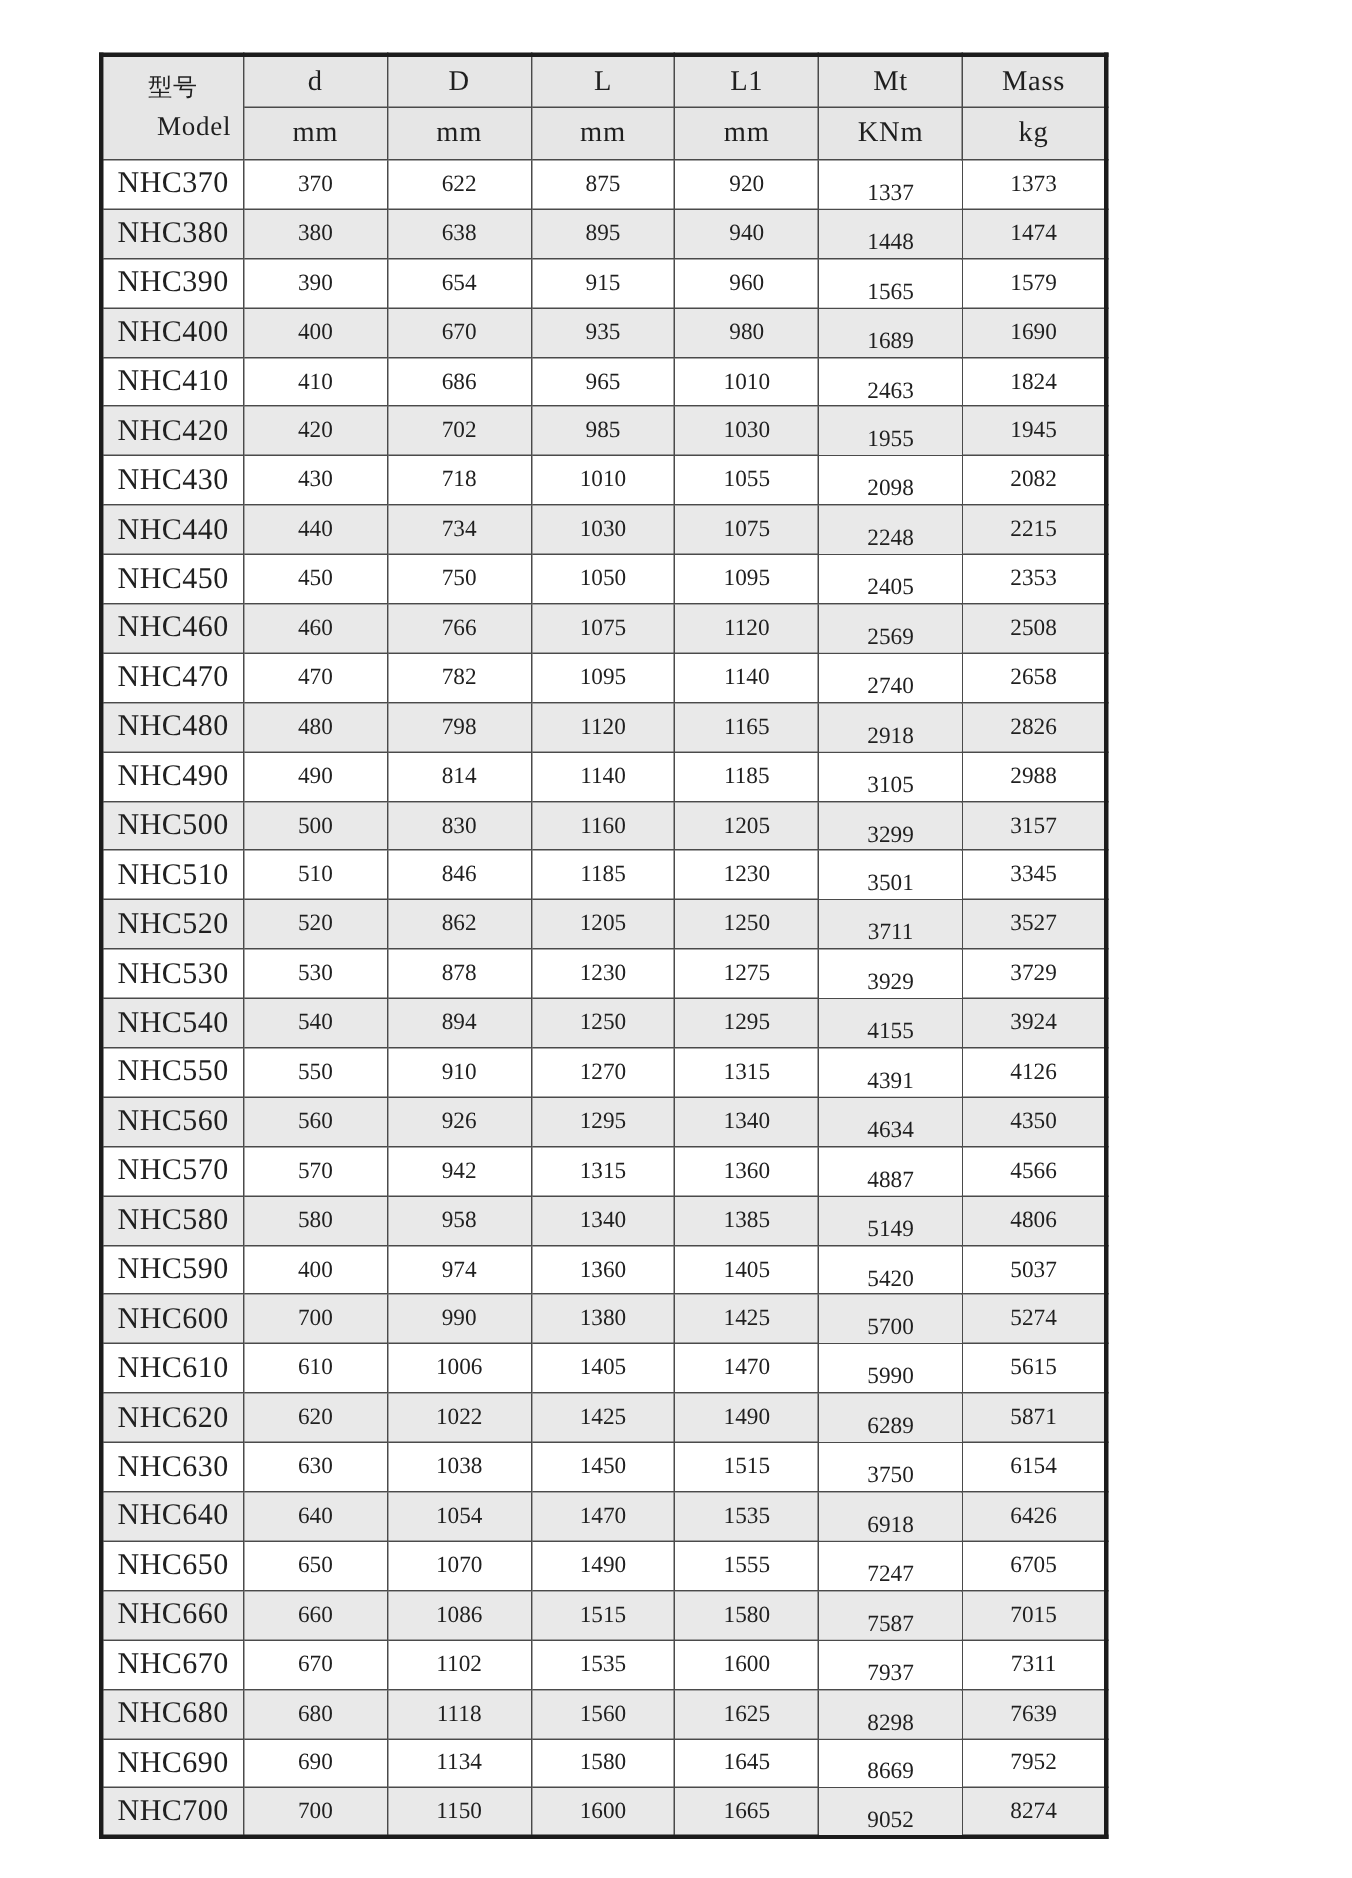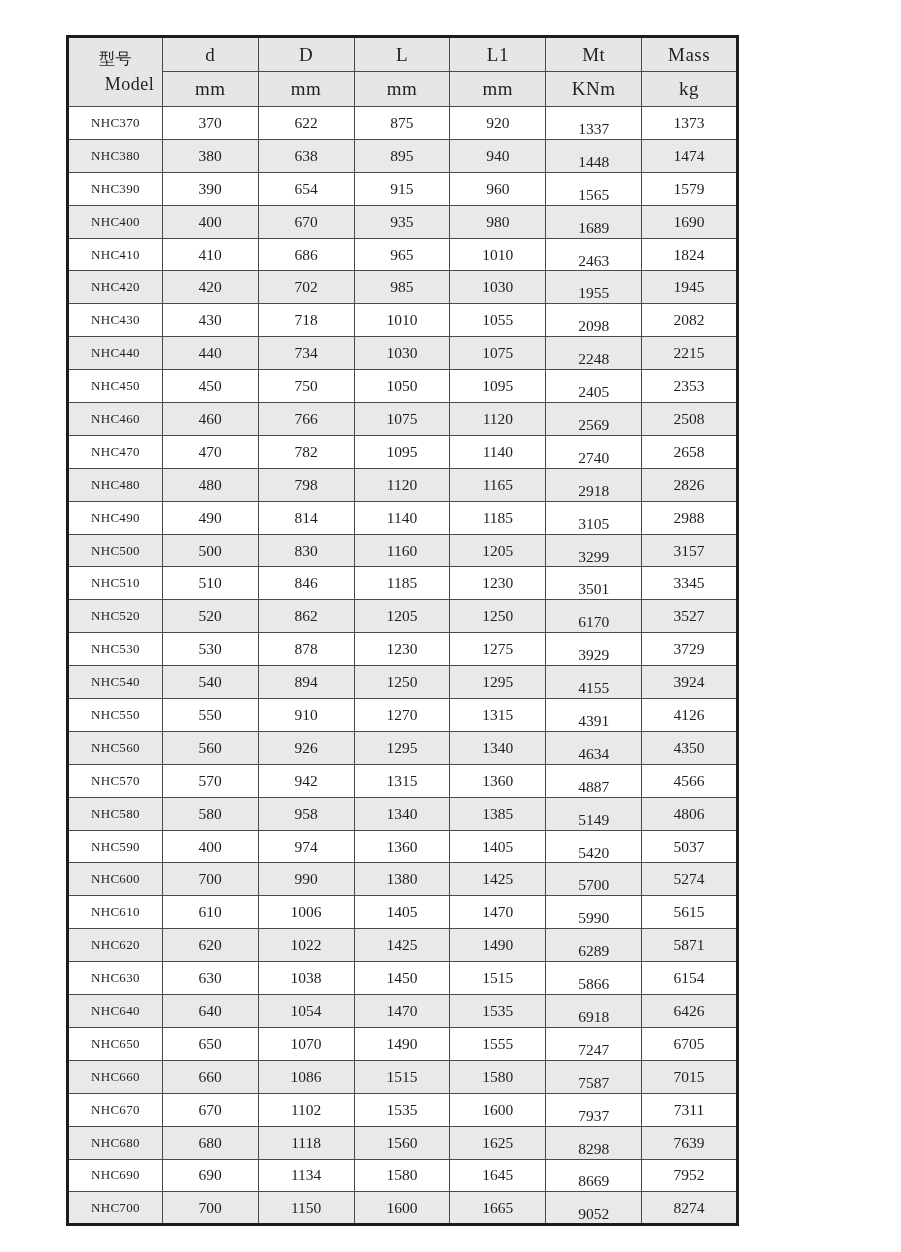--- a/index.html
+++ b/index.html
@@ -41,21 +41,21 @@
     line-height: 1.5;
   }
   thead th.model-head .zh { font-size: 16px; display: block; }
   thead th.model-head .en { font-size: 18px; display: block; margin-left: 28px; }
   tbody td {
     height: 32.9px;
     font-size: 15.5px;
     background: #ffffff;
   }
   tbody tr.even td { background: #e9e9e9; }
-  tbody td.model-cell { font-size: 13px; letter-spacing: 0.3px; }
+  tbody td.model-cell { font-size: 20px; letter-spacing: 0.3px; }
   tbody td.mt-cell {
     position: relative;
   }
   tbody td.mt-cell span {
     position: relative;
     top: 6px;
     display: inline-block;
   }
 </style>
 </head>
@@ -229,21 +229,21 @@
           <td>1230</td>
           <td class="mt-cell"><span>3501</span></td>
           <td>3345</td>
         </tr>
         <tr class="even">
           <td class="model-cell">NHC520</td>
           <td>520</td>
           <td>862</td>
           <td>1205</td>
           <td>1250</td>
-          <td class="mt-cell"><span>6170</span></td>
+          <td class="mt-cell"><span>3711</span></td>
           <td>3527</td>
         </tr>
         <tr class="odd">
           <td class="model-cell">NHC530</td>
           <td>530</td>
           <td>878</td>
           <td>1230</td>
           <td>1275</td>
           <td class="mt-cell"><span>3929</span></td>
           <td>3729</td>
@@ -328,21 +328,21 @@
           <td>1490</td>
           <td class="mt-cell"><span>6289</span></td>
           <td>5871</td>
         </tr>
         <tr class="odd">
           <td class="model-cell">NHC630</td>
           <td>630</td>
           <td>1038</td>
           <td>1450</td>
           <td>1515</td>
-          <td class="mt-cell"><span>5866</span></td>
+          <td class="mt-cell"><span>3750</span></td>
           <td>6154</td>
         </tr>
         <tr class="even">
           <td class="model-cell">NHC640</td>
           <td>640</td>
           <td>1054</td>
           <td>1470</td>
           <td>1535</td>
           <td class="mt-cell"><span>6918</span></td>
           <td>6426</td>

